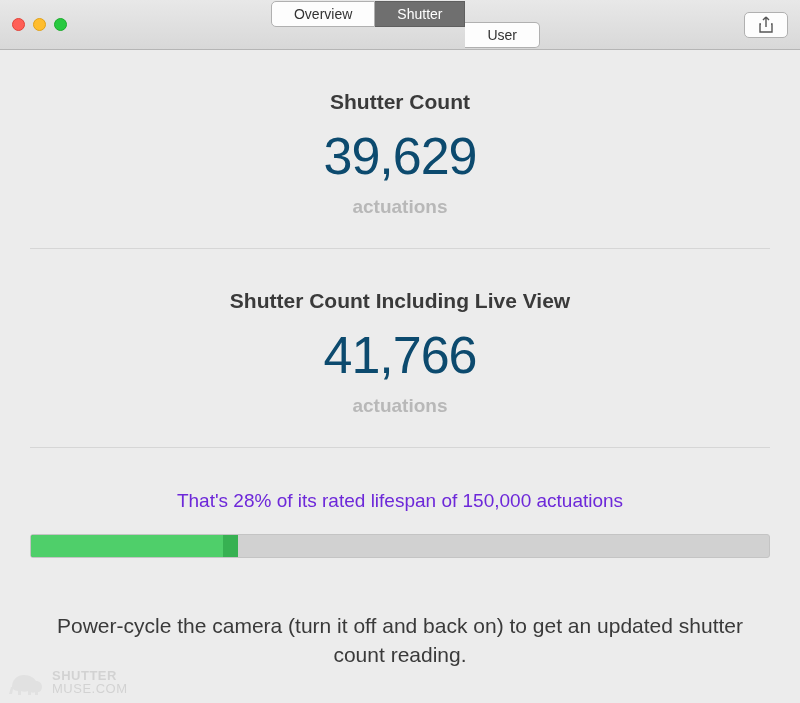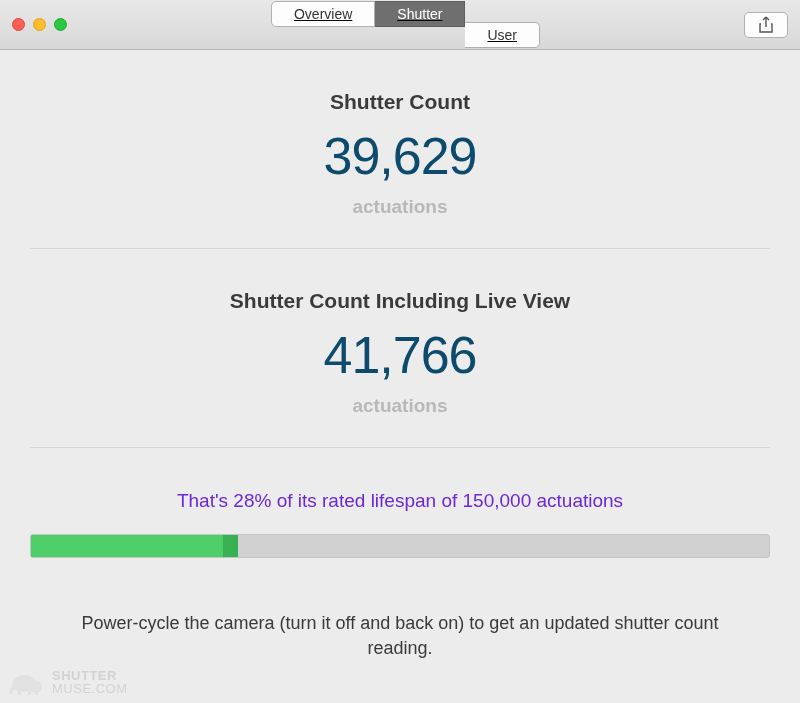--- a/index.html
+++ b/index.html
@@ -11,21 +11,20 @@
       overflow: hidden;
     }
     .titlebar {
       height: 50px;
       background: linear-gradient(to bottom, #e8e8e8, #d8d8d8);
       border-bottom: 1px solid #b5b5b5;
       display: flex;
       align-items: center;
       padding: 11px 12px;
       gap: 8px;
-      text-decoration: underline;
     }
     .traffic-lights {
       display: flex;
       gap: 8px;
       align-items: center;
     }
     .traffic-light {
       width: 13px;
       height: 13px;
       border-radius: 50%;
@@ -118,21 +117,21 @@
       position: absolute;
       left: 0; top: 0; bottom: 0;
       background: #4fcf6a;
     }
     .progress-fill-b {
       position: absolute;
       left: 0; top: 0; bottom: 0;
       background: #37b152;
     }
     .footer-text {
-      font-size: 18px;
+      font-size: 21px;
       color: #3a3a3a;
       text-align: center;
       padding: 28px 20px 0 20px;
       line-height: 1.4;
     }
     .watermark {
       position: absolute;
       left: 6px;
       bottom: 6px;
       display: flex;

